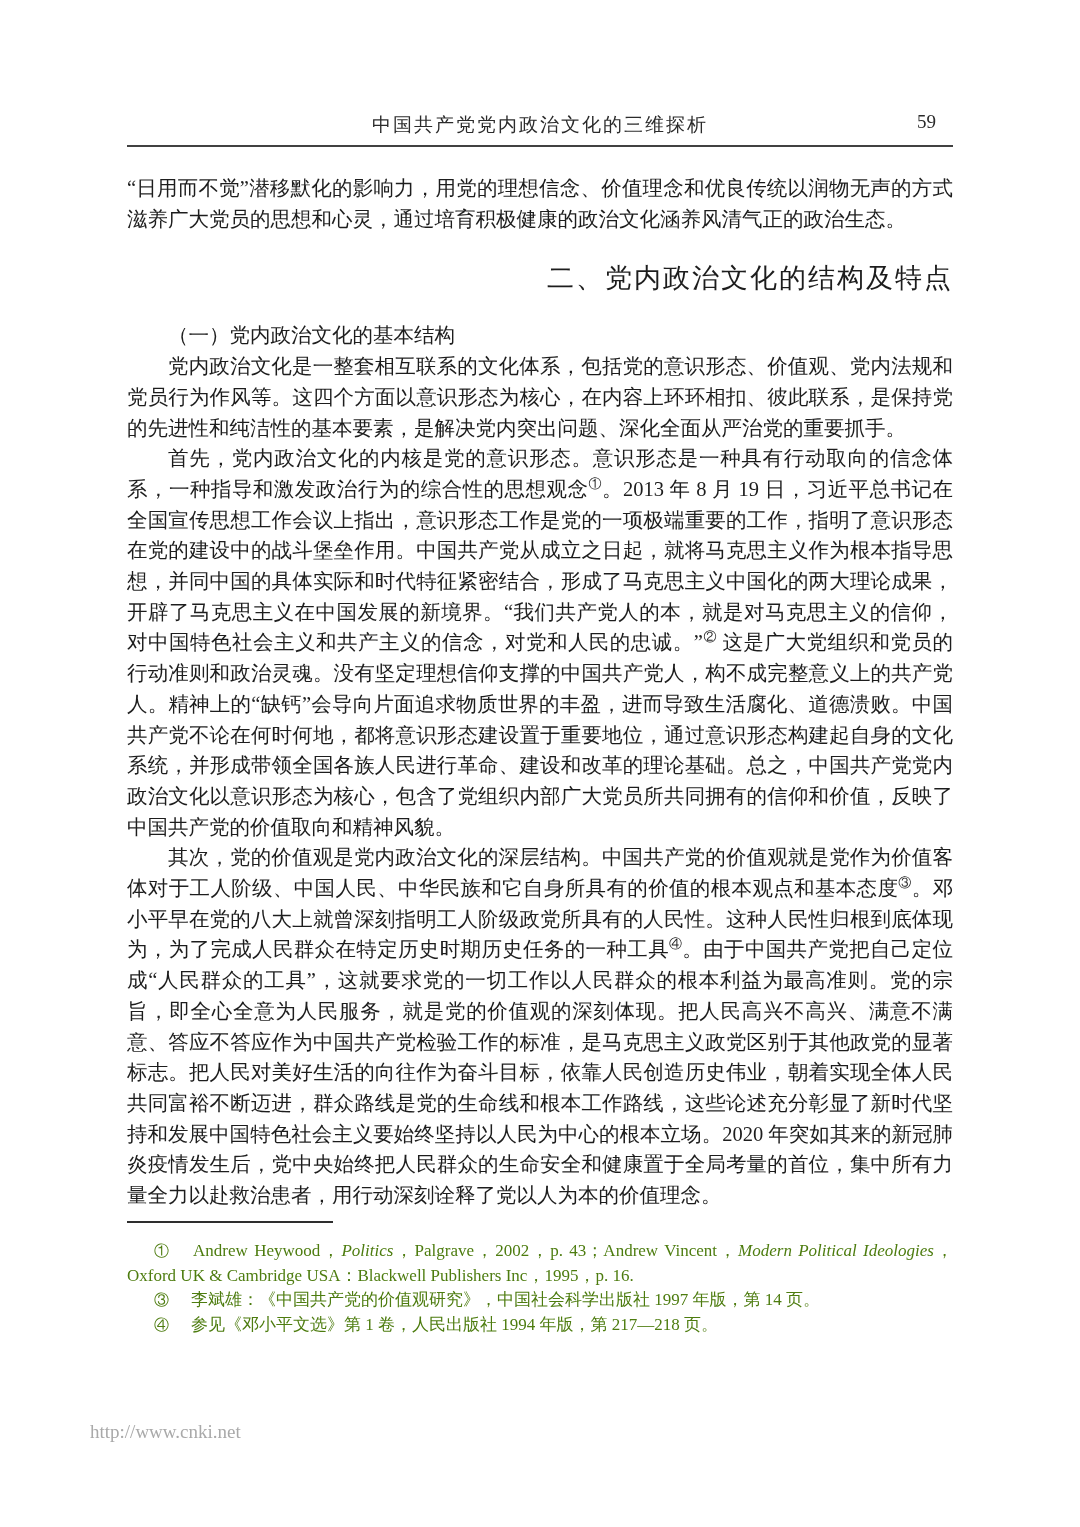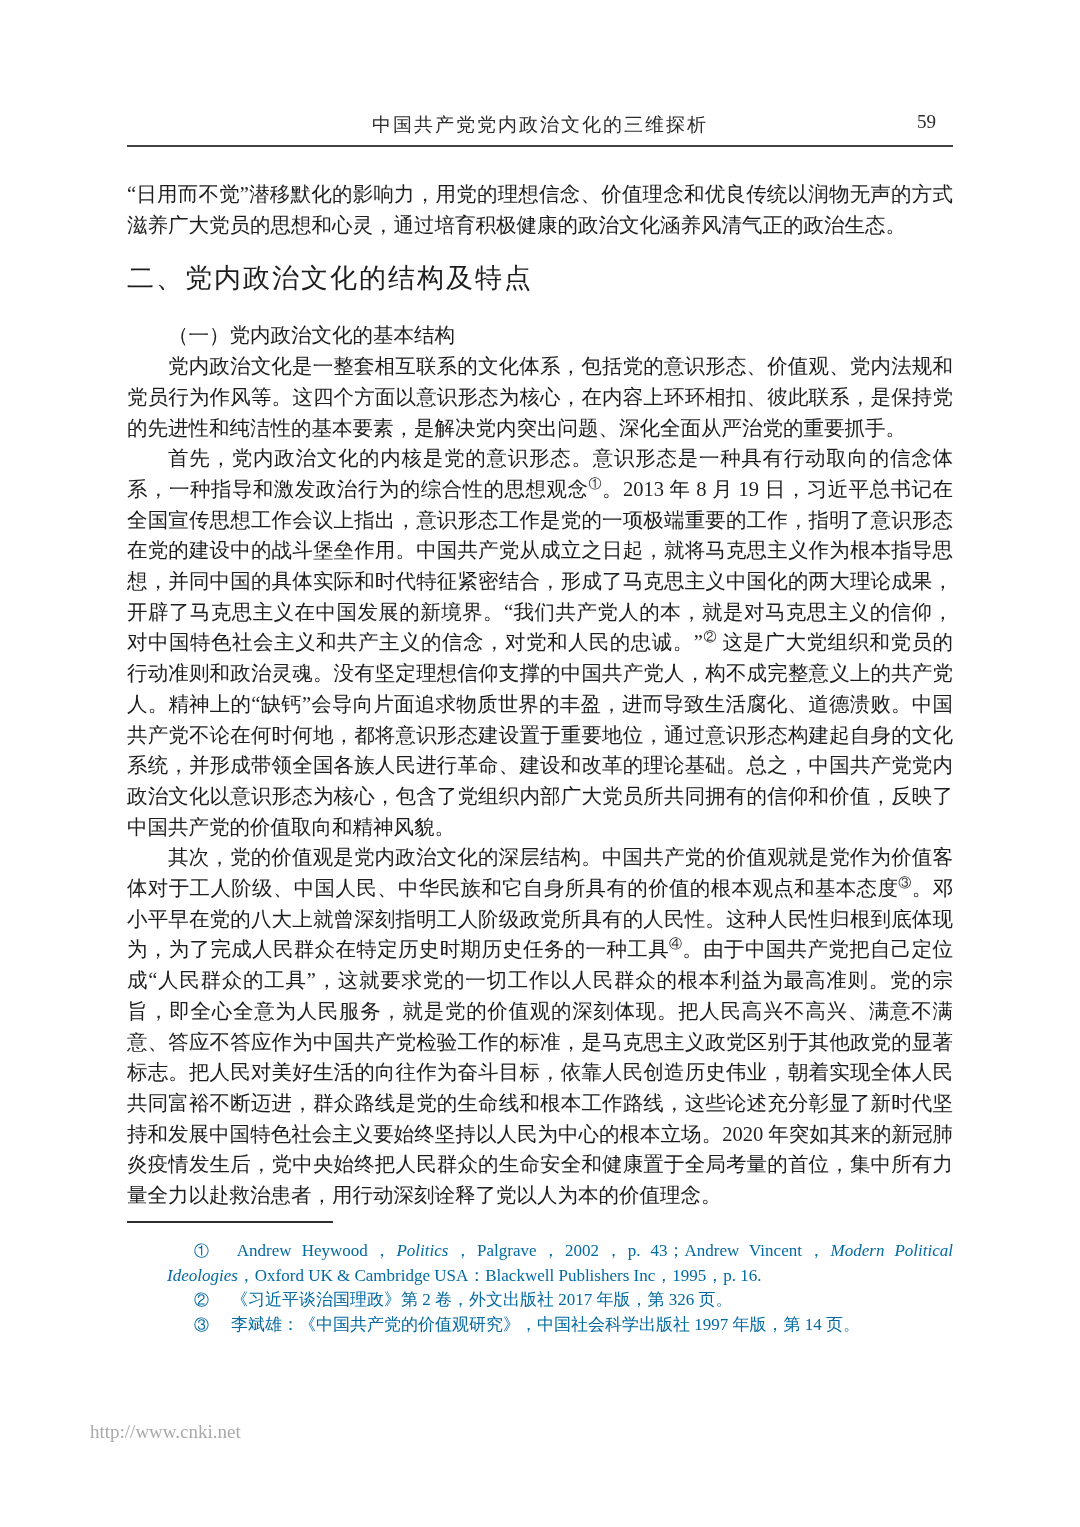--- a/index.html
+++ b/index.html
@@ -33,39 +33,39 @@
   .header-rule {
     position: absolute;
     top: 145px;
     left: 127px;
     width: 826px;
     height: 2px;
     background: #414141;
   }
   .content {
     position: absolute;
-    top: 179px;
+    top: 173px;
     left: 127px;
     width: 826px;
     max-height: 1046px;
     overflow: hidden;
     font-size: 20.5px;
     line-height: 30.7px;
     text-align: justify;
     text-justify: inter-ideograph;
   }
   .para { text-align: justify; }
   .indent { text-indent: 41px; }
   .section-heading {
     font-size: 27px;
     font-weight: 400;
-    text-align: left;
+    text-align: right;
     letter-spacing: 2px;
     line-height: 40px;
-    margin-top: 18px;
+    margin-top: 24px;
     margin-bottom: 22px;
   }
   .seg-sup {
     font-size: 13px;
     vertical-align: super;
     line-height: 0;
   }
   .seg-italic { font-style: italic; }
   .footnotes {
     position: absolute;
@@ -77,22 +77,21 @@
     width: 206px;
     height: 2px;
     background: #2e2e2e;
     margin-bottom: 16px;
   }
   .footnote {
     font-size: 17px;
     line-height: 24.5px;
     text-align: justify;
     text-indent: 27px;
-    color: #0369a1;
-    margin-left: 40px;
+    color: #4d7c0f;
   }
   .fn-marker {
     font-size: 15px;
     margin-right: 22px;
   }
   .page-footer {
     position: absolute;
     top: 1421px;
     left: 90px;
     right: 122px;
@@ -130,28 +129,28 @@
   </div>
 
   <div class="footnotes">
 
     <div class="fn-rule"></div>
 
     <p class="footnote">
       <span class="fn-marker">①</span><span><span>Andrew Heywood，</span><span class="seg-italic">Politics</span><span>，Palgrave，2002，p. 43；Andrew Vincent，</span><span class="seg-italic">Modern Political Ideologies</span><span>，Oxford UK &amp; Cambridge USA：Blackwell Publishers Inc，1995，p. 16.</span></span>
     </p>
 
-    <p class="footnote">
-      <span class="fn-marker">②</span><span><span>《习近平谈治国理政》第 2 卷，外文出版社 2017 年版，第 326 页。</span></span>
-    </p>
 
     <p class="footnote">
       <span class="fn-marker">③</span><span><span>李斌雄：《中国共产党的价值观研究》，中国社会科学出版社 1997 年版，第 14 页。</span></span>
     </p>
 
+    <p class="footnote">
+      <span class="fn-marker">④</span><span><span>参见《邓小平文选》第 1 卷，人民出版社 1994 年版，第 217—218 页。</span></span>
+    </p>
 
   </div>
 
   <div class="page-footer">
     <span>http://www.cnki.net</span>
   </div>
 
 </div>
 
 </body></html>

